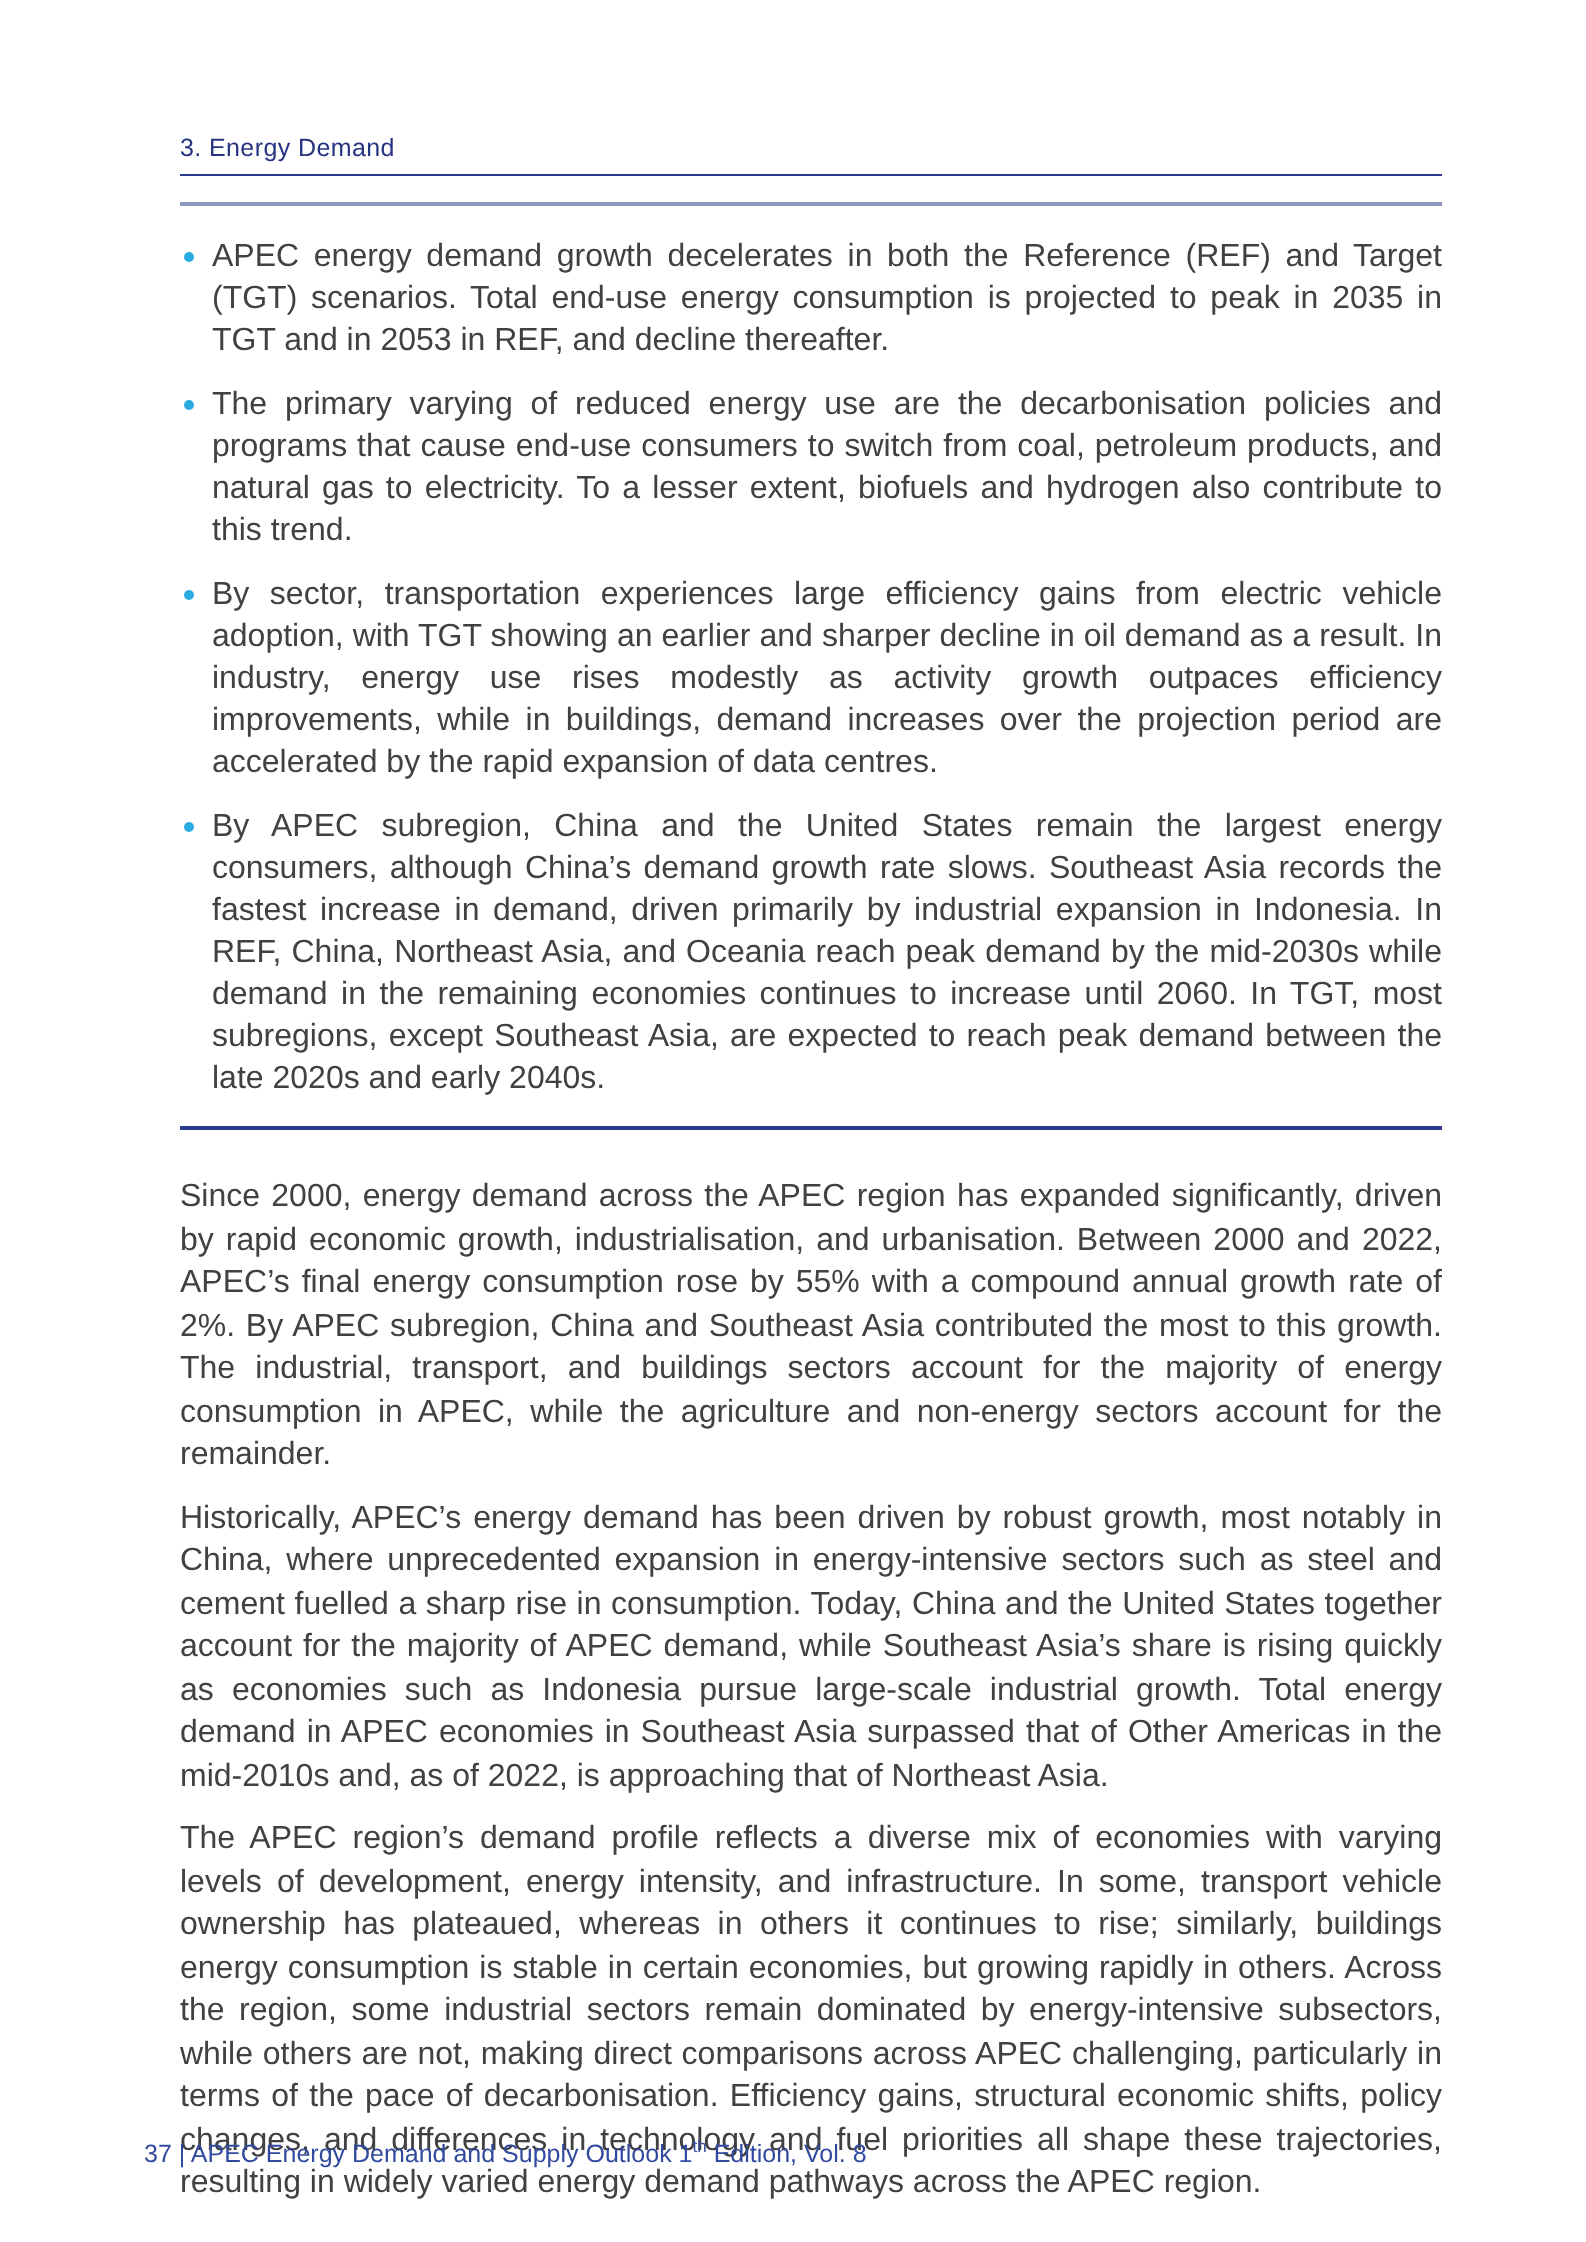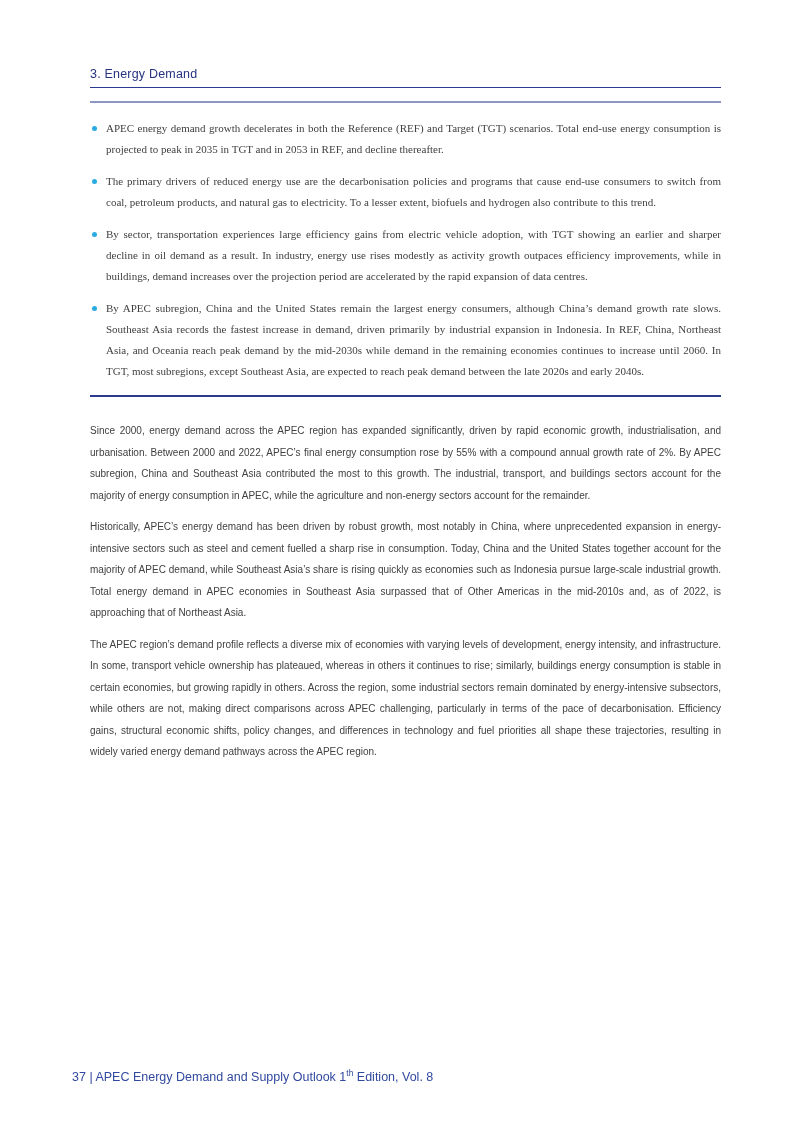--- a/index.html
+++ b/index.html
@@ -52,30 +52,29 @@
   .bullet-dot {
     flex: 0 0 auto;
     width: 5px;
     height: 5px;
     border-radius: 50%;
     background: #29ABE2;
     margin: 8px 9px 0 2px;
   }
   .bullet-text {
     flex: 1 1 auto;
-    font-size: 11px;
+    font-size: 16px;
     line-height: 21px;
     color: #414042;
     text-align: justify;
-    font-family: Liberation Serif, serif;
   }
 
   .body-text { margin-top: 23px; }
   .body-text p {
-    font-size: 10px;
+    font-size: 16px;
     line-height: 21.5px;
     color: #414042;
     text-align: justify;
     margin-bottom: 10px;
   }
 
   .page-footer {
     position: absolute;
     left: 72px;
     right: 72px;
@@ -101,21 +100,21 @@
   <div class="header-rule"></div>
 
 
   <div class="summary-box">
     <div class="bullet-item">
       <span class="bullet-dot"></span>
       <div class="bullet-text">APEC energy demand growth decelerates in both the Reference (REF) and Target (TGT) scenarios. Total end-use energy consumption is projected to peak in 2035 in TGT and in 2053 in REF, and decline thereafter.</div>
     </div>
     <div class="bullet-item">
       <span class="bullet-dot"></span>
-      <div class="bullet-text">The primary drivers of reduced energy use are the decarbonisation policies and programs that cause end-use consumers to switch from coal, petroleum products, and natural gas to electricity. To a lesser extent, biofuels and hydrogen also contribute to this trend.</div>
+      <div class="bullet-text">The primary varying of reduced energy use are the decarbonisation policies and programs that cause end-use consumers to switch from coal, petroleum products, and natural gas to electricity. To a lesser extent, biofuels and hydrogen also contribute to this trend.</div>
     </div>
     <div class="bullet-item">
       <span class="bullet-dot"></span>
       <div class="bullet-text">By sector, transportation experiences large efficiency gains from electric vehicle adoption, with TGT showing an earlier and sharper decline in oil demand as a result. In industry, energy use rises modestly as activity growth outpaces efficiency improvements, while in buildings, demand increases over the projection period are accelerated by the rapid expansion of data centres.</div>
     </div>
     <div class="bullet-item">
       <span class="bullet-dot"></span>
       <div class="bullet-text">By APEC subregion, China and the United States remain the largest energy consumers, although China’s demand growth rate slows. Southeast Asia records the fastest increase in demand, driven primarily by industrial expansion in Indonesia. In REF, China, Northeast Asia, and Oceania reach peak demand by the mid-2030s while demand in the remaining economies continues to increase until 2060. In TGT, most subregions, except Southeast Asia, are expected to reach peak demand between the late 2020s and early 2040s.</div>
     </div>
   </div>

